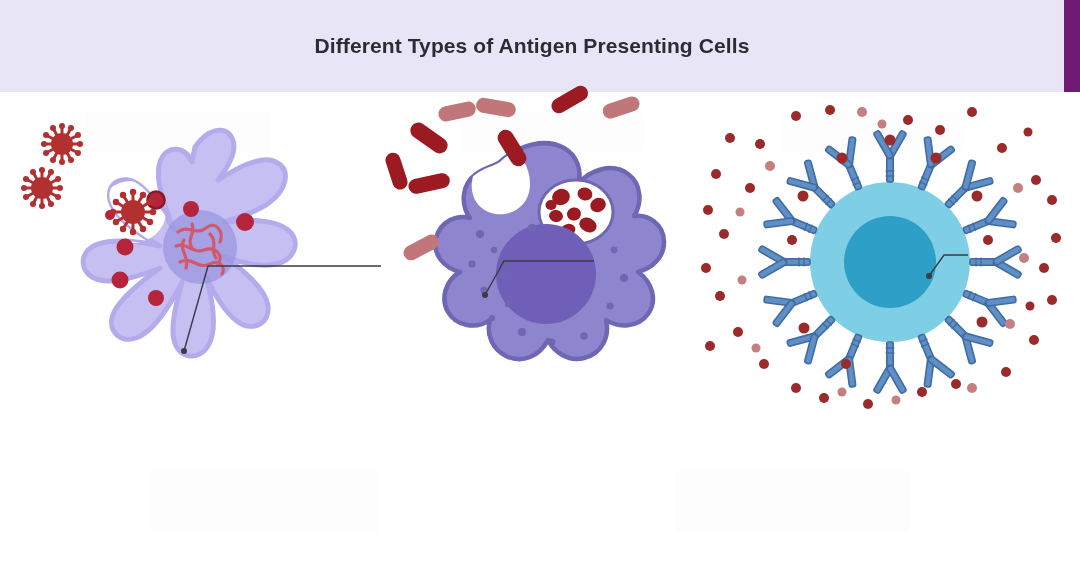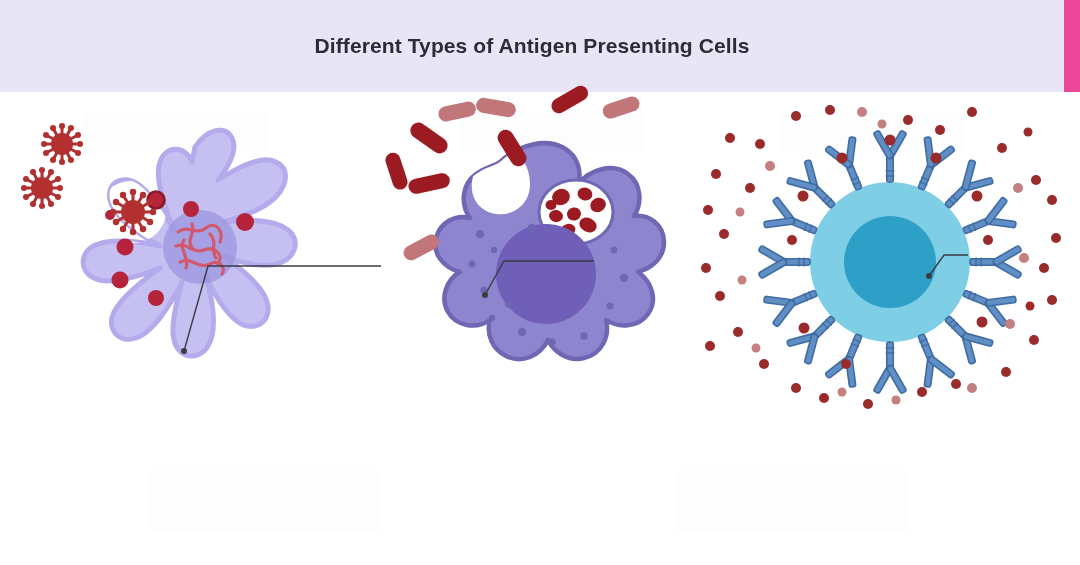--- a/index.html
+++ b/index.html
@@ -8,21 +8,21 @@
     padding: 0;
     background: #ffffff;
   }
   body {
     font-family: "Liberation Sans", sans-serif;
   }
   #page {
     position: relative;
     width: 1080px;
     height: 565px;
-    background: #ec4899;
+    background: #701a75;
     overflow: hidden;
   }
   
   #header-band {
     position: absolute;
     left: 0;
     top: 0;
     width: 1064px;
     height: 92px;
     background: #e8e5f7;

